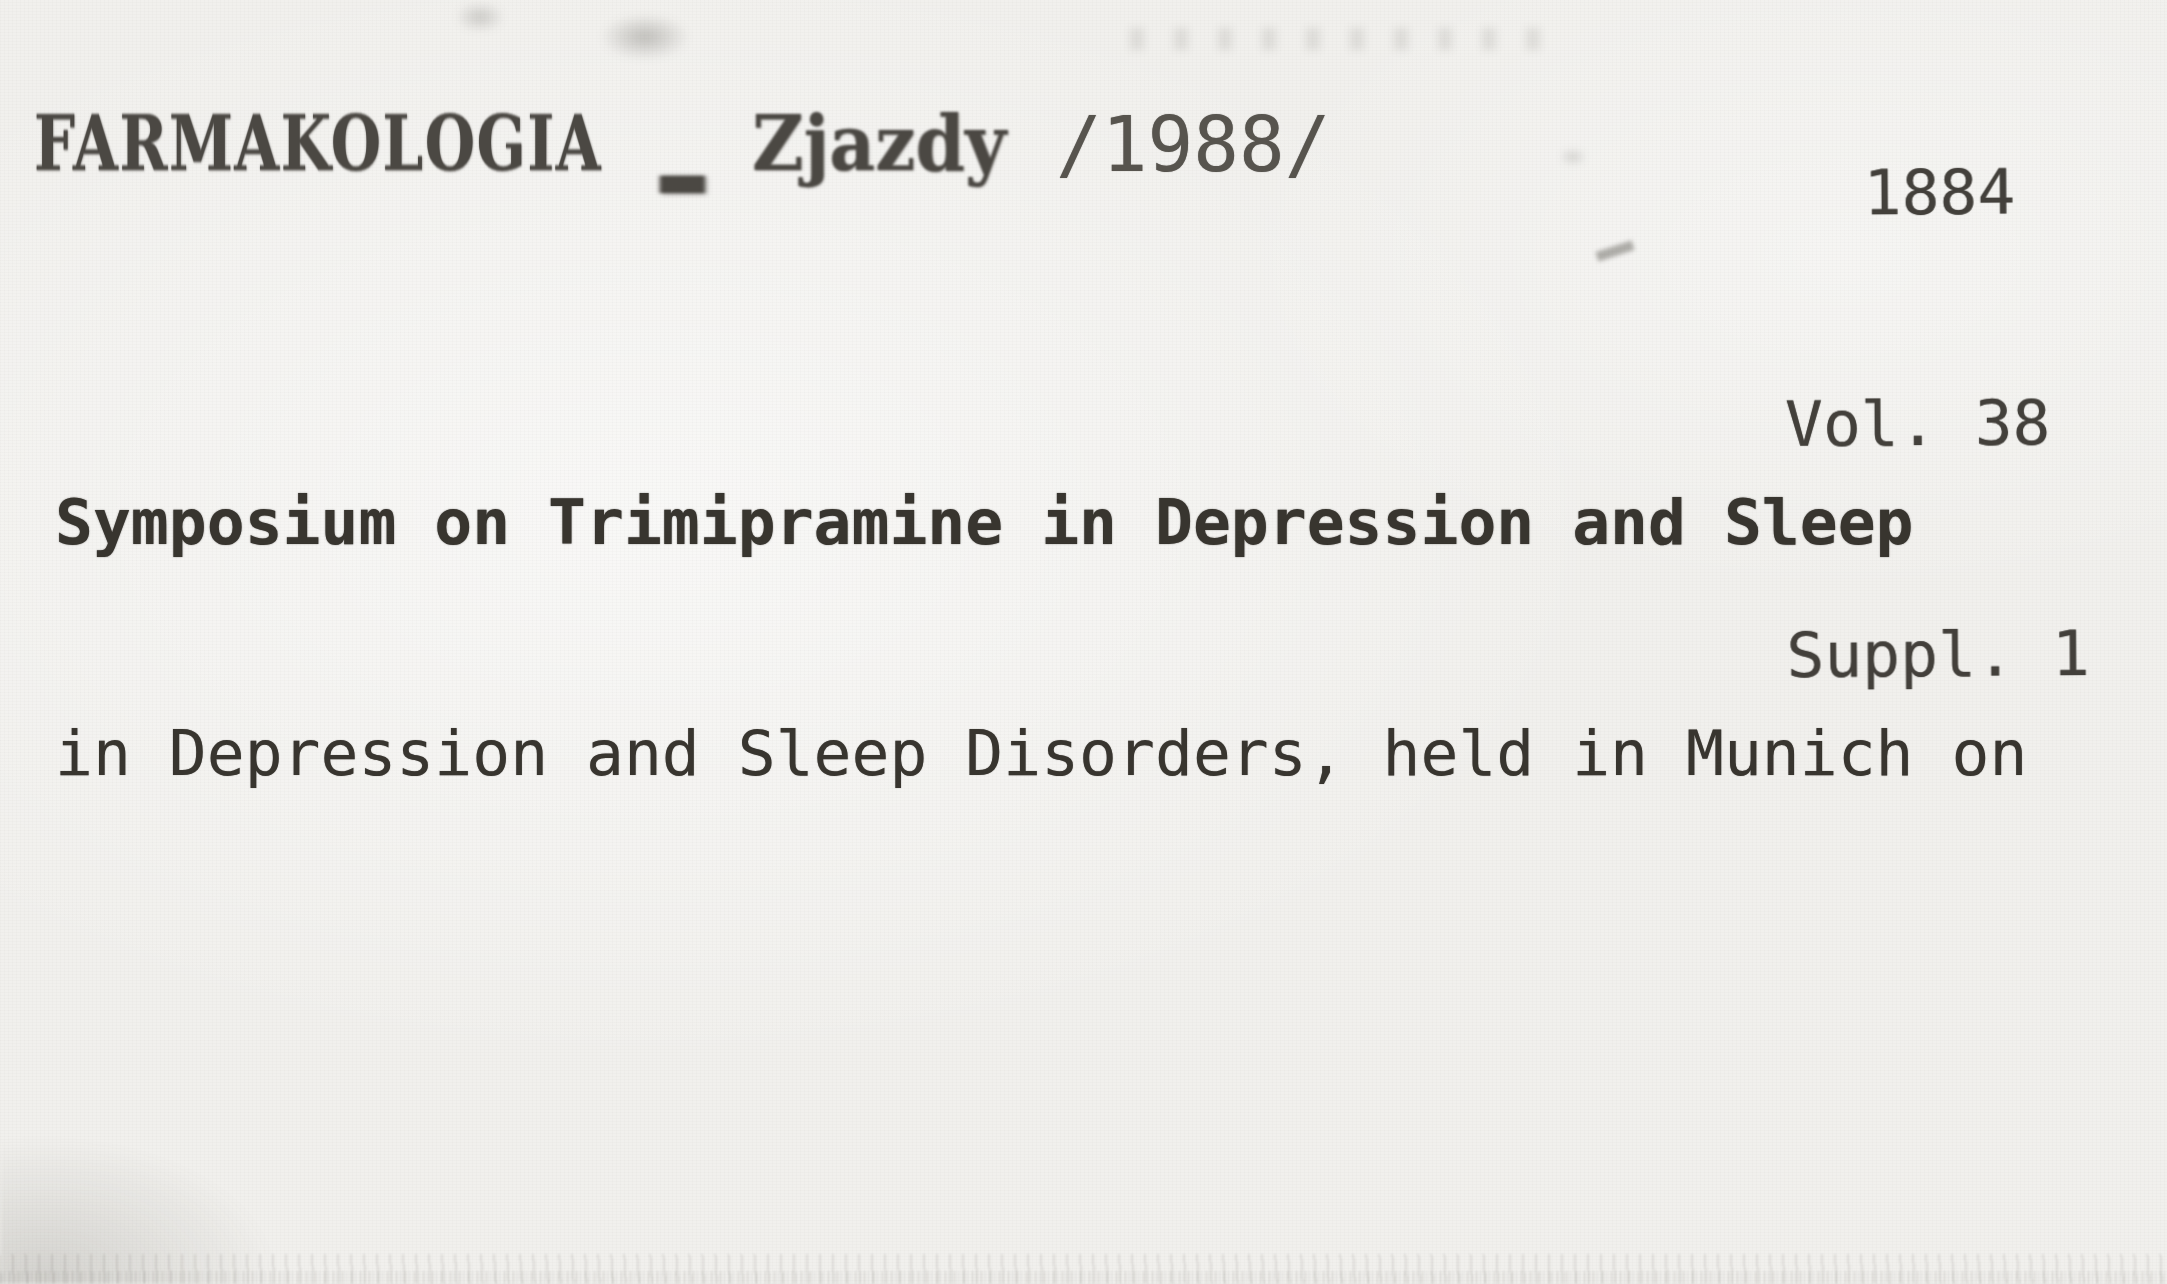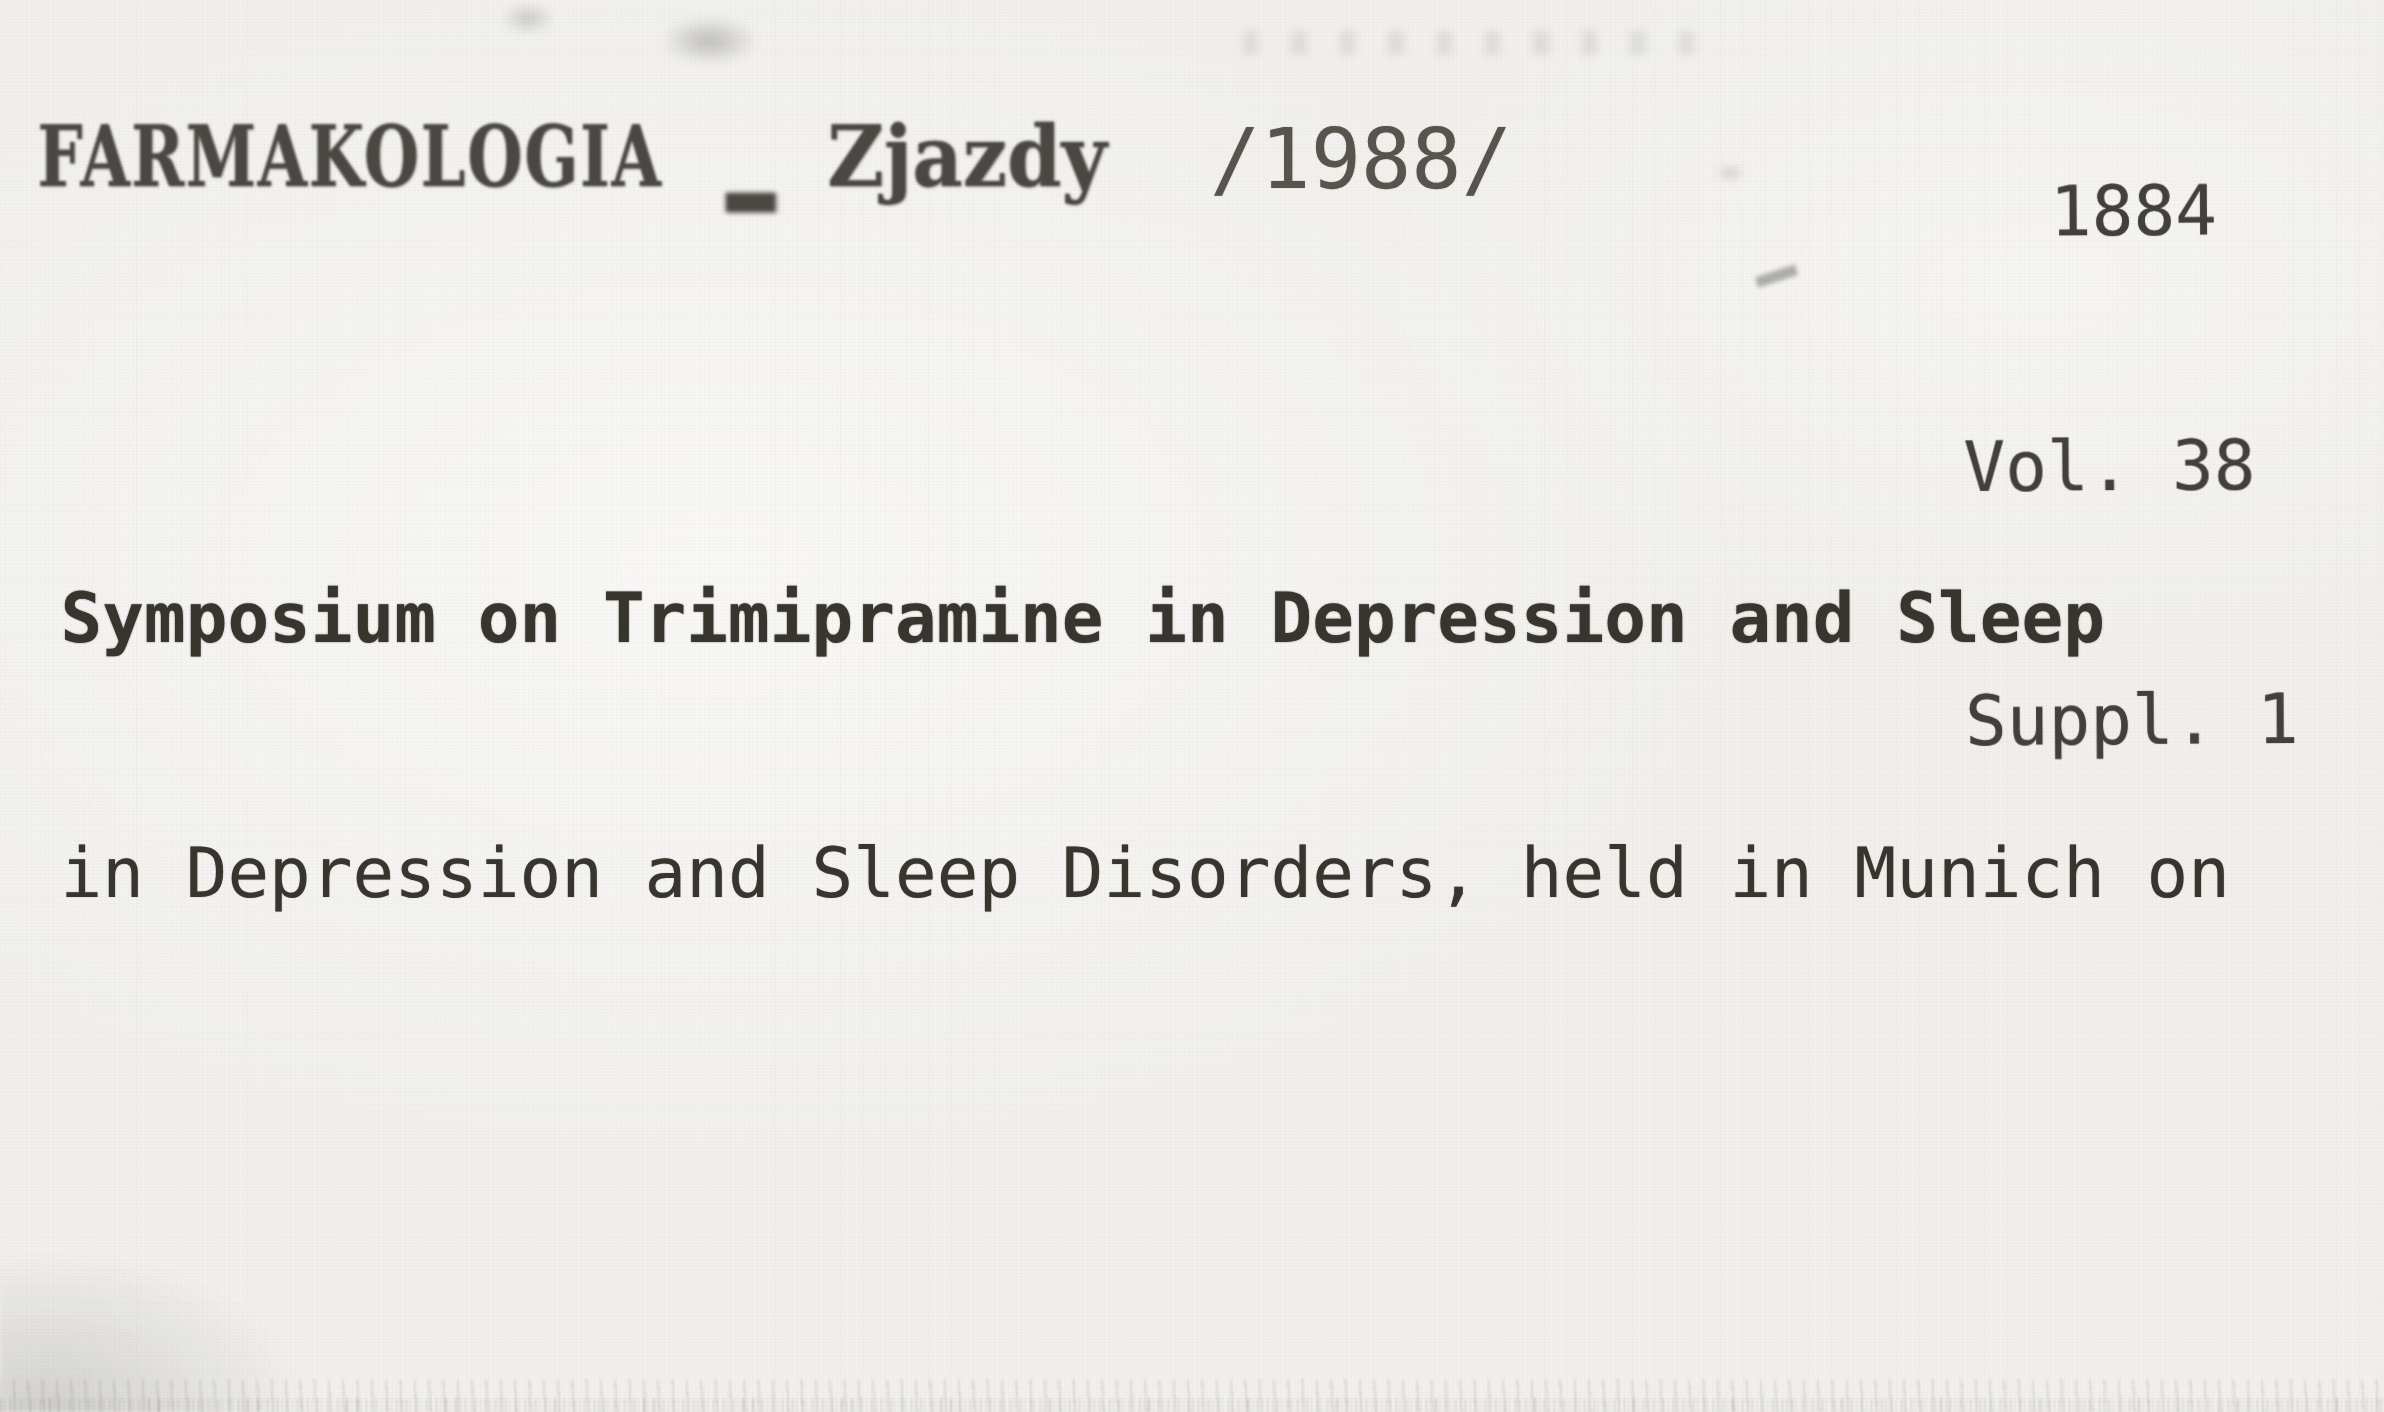--- a/index.html
+++ b/index.html
@@ -31,42 +31,42 @@
     line-height:normal;
   }
   .subject{left:34px;top:98px;font-size:77px;letter-spacing:2px;transform:scaleX(.75);transform-origin:left top;}
   .dash{left:652px;top:98px;font-size:77px;transform:scale(1.9,1.7);transform-origin:left top;}
   .subdivision{left:752px;top:98px;font-size:77px;transform:scaleX(.92);transform-origin:left top;}
   .year{
     position:absolute;left:1056px;top:100px;
     font-size:76px;color:#57544e;
     filter:blur(.6px);
     text-shadow:0 0 1px rgba(60,57,52,.55);
-    white-space:pre;line-height:normal;margin-left:44px;
+    white-space:pre;line-height:normal;
   }
   
   .corner{
     position:absolute;left:1785px;top:0px;
     font-size:63px;line-height:77px;
     color:#43403b;
     filter:blur(.5px);
     text-shadow:0 0 1px rgba(50,48,44,.55);
     transform:rotate(-.35deg);
     white-space:pre;
   }
   .corner > div:first-child{padding-left:80px;}
   
   .main{
     position:absolute;left:55px;top:330px;
     font-size:63px;line-height:77px;
     color:#38352f;
     filter:blur(.45px);
     white-space:pre;
   }
-  .main .t{font-weight:bold;text-shadow:0 0 1.5px rgba(40,37,33,.6);margin-top:40px;}
+  .main .t{font-weight:bold;text-shadow:0 0 1.5px rgba(40,37,33,.6);}
   .main .b{text-shadow:0 0 1px rgba(45,42,38,.5);}
   
   .smudge{position:absolute;pointer-events:none;filter:blur(4px);}
   .sm-a{left:600px;top:14px;width:90px;height:46px;
         background:radial-gradient(ellipse at center, rgba(60,58,52,.28), rgba(60,58,52,0) 70%);}
   .sm-b{left:1130px;top:28px;width:420px;height:22px;
         background:repeating-linear-gradient(90deg, rgba(70,67,60,.22) 0 14px, rgba(70,67,60,0) 14px 44px);
         opacity:.5;}
   .sm-c{left:455px;top:2px;width:50px;height:30px;
         background:radial-gradient(ellipse at center, rgba(60,58,52,.22), rgba(60,58,52,0) 70%);}

